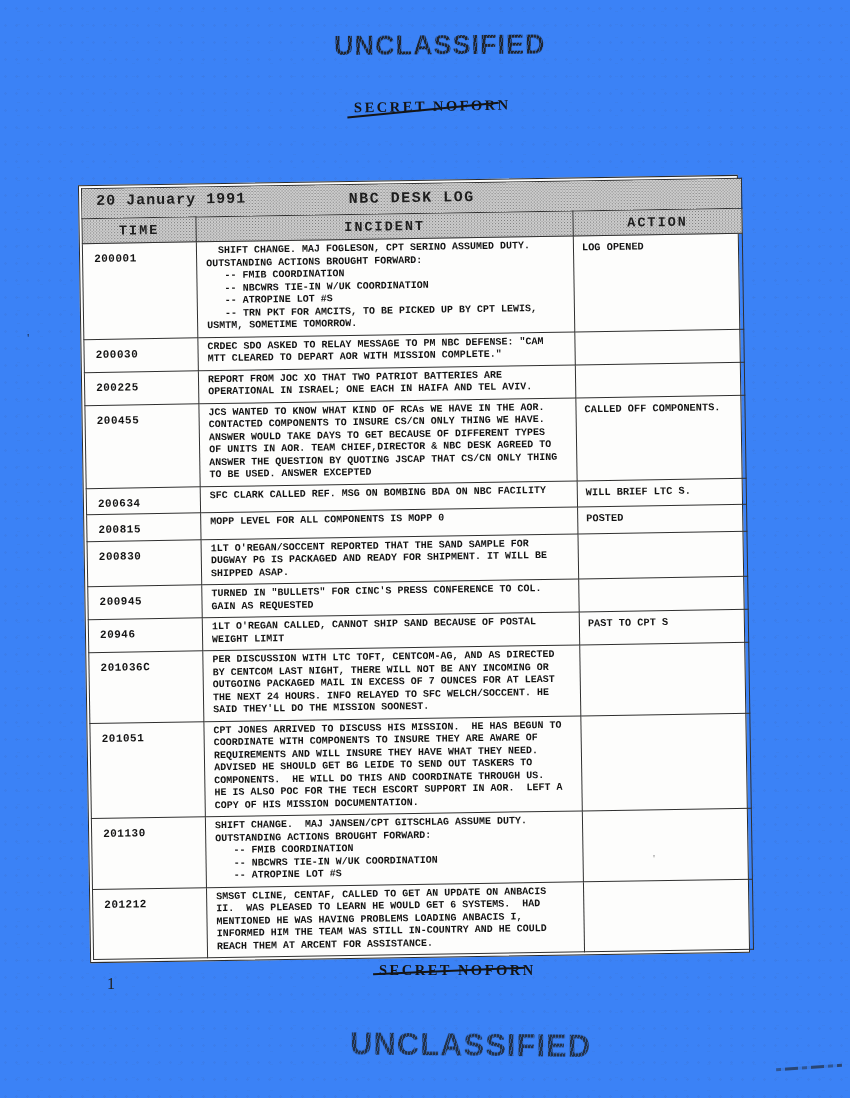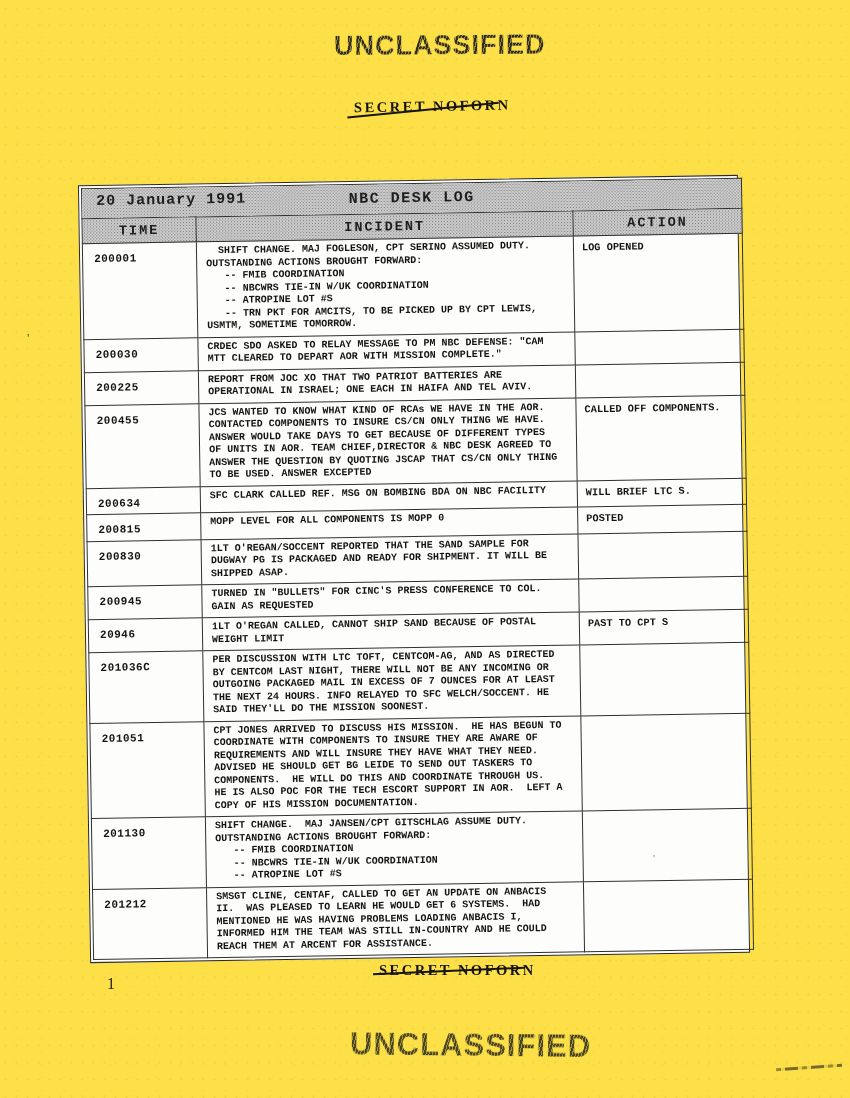--- a/index.html
+++ b/index.html
@@ -1,19 +1,19 @@
 <!DOCTYPE html>
 <html><head>
 <meta charset="utf-8">
 <style>
   html,body{margin:0;padding:0;background:#d9d9d9;}
   .page{
     position:relative;
     width:850px;height:1098px;
-    background:#fde047;
+    background:#3b82f6;
     overflow:hidden;
     font-family:"Liberation Mono", monospace;
     color:#161616;
   }
   
   .page::before{
     content:'';position:absolute;inset:0;pointer-events:none;
     background-image:radial-gradient(rgba(60,60,60,.06) 1px, transparent 1.2px),
                      radial-gradient(rgba(60,60,60,.04) 1px, transparent 1.2px);
     background-size:11px 17px,23px 13px;

